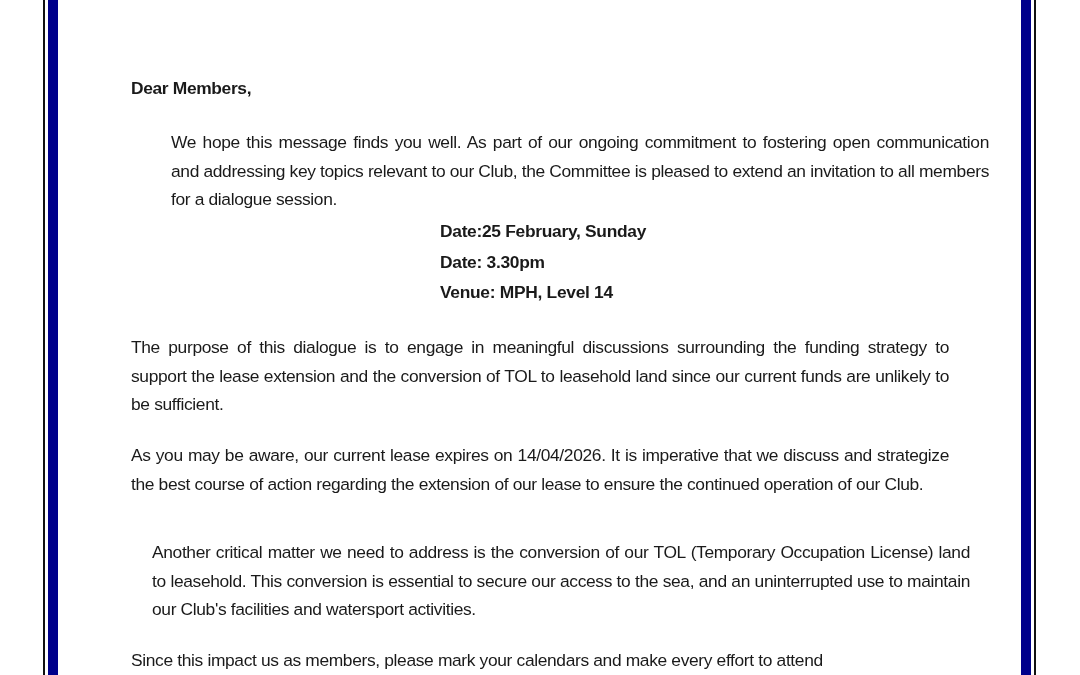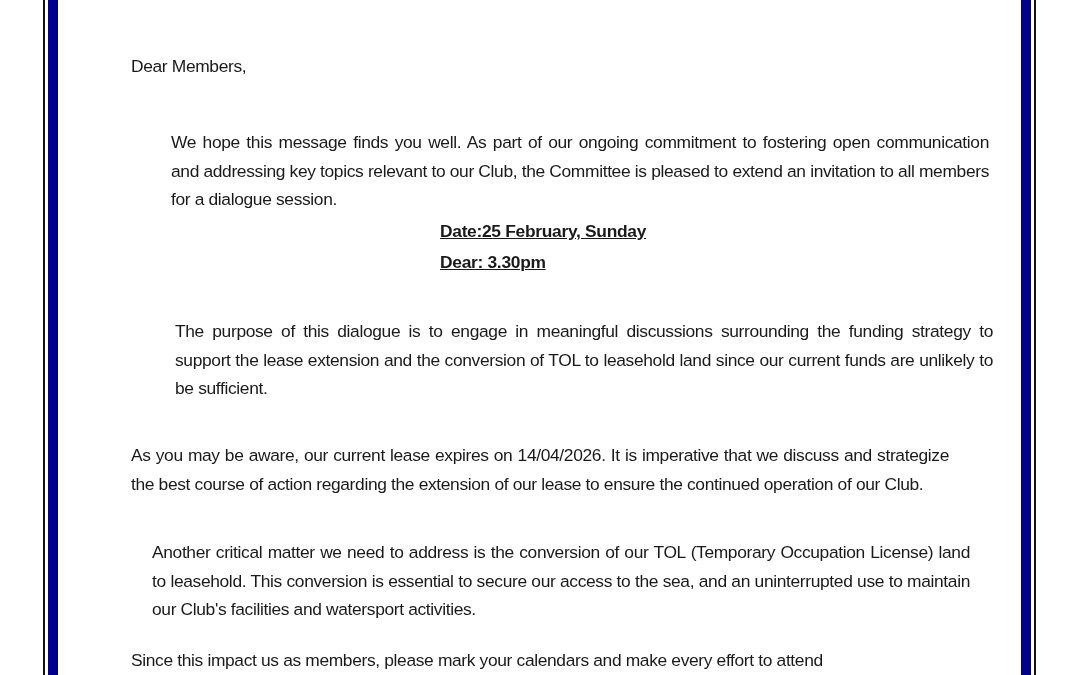--- a/index.html
+++ b/index.html
@@ -38,64 +38,65 @@
       position: absolute;
       left: 131px;
       width: 818px;
       top: 0;
       font-size: 17.4px;
       line-height: 28.5px;
       letter-spacing: -0.35px;
     }
     .salutation {
       position: absolute;
-      top: 52px;
+      top: 74px;
       left: 0;
       white-space: nowrap;
+      font-weight: bold;
     }
     .para {
       position: absolute;
       left: 0;
       width: 818px;
       text-align: justify;
       text-align-last: left;
     }
     .p1 { top: 128px; margin-left: 40px; }
-    .p2 { top: 317px; margin-left: 44px; }
+    .p2 { top: 333px; }
     .p3 { top: 441px; }
     .p4 { top: 538px; margin-left: 21px; }
     .p5 { top: 646px; white-space: nowrap; }
 
     .event {
       position: absolute;
       left: 309px;
       top: 216px;
       font-weight: bold;
       font-size: 17.4px;
       line-height: 30.5px;
       letter-spacing: -0.3px;
-      text-decoration: underline;
     }
     .event div { white-space: nowrap; }
   </style>
 </head>
 <body>
 
 <div class="border-black left-black"></div>
 <div class="border-blue left-blue"></div>
 <div class="border-blue right-blue"></div>
 <div class="border-black right-black"></div>
 
 <div class="page">
   <div class="salutation">Dear Members,</div>
 
   <div class="para p1">We hope this message finds you well. As part of our ongoing commitment to fostering open communication and addressing key topics relevant to our Club, the Committee is pleased to extend an invitation to all members for a dialogue session.</div>
 
   <div class="event">
     <div>Date:25 February, Sunday</div>
-    <div>Dear: 3.30pm</div>
+    <div>Date: 3.30pm</div>
+    <div>Venue: MPH, Level 14</div>
   </div>
 
   <div class="para p2">The purpose of this dialogue is to engage in meaningful discussions surrounding the funding strategy to support the lease extension and the conversion of TOL to leasehold land since our current funds are unlikely to be sufficient.</div>
   <div class="para p3">As you may be aware, our current lease expires on 14/04/2026. It is imperative that we discuss and strategize the best course of action regarding the extension of our lease to ensure the continued operation of our Club.</div>
   <div class="para p4">Another critical matter we need to address is the conversion of our TOL (Temporary Occupation License) land to leasehold. This conversion is essential to secure our access to the sea, and an uninterrupted use to maintain our Club's facilities and watersport activities.</div>
   <div class="para p5">Since this impact us as members, please mark your calendars and make every effort to attend</div>
 </div>
 
 </body></html>

